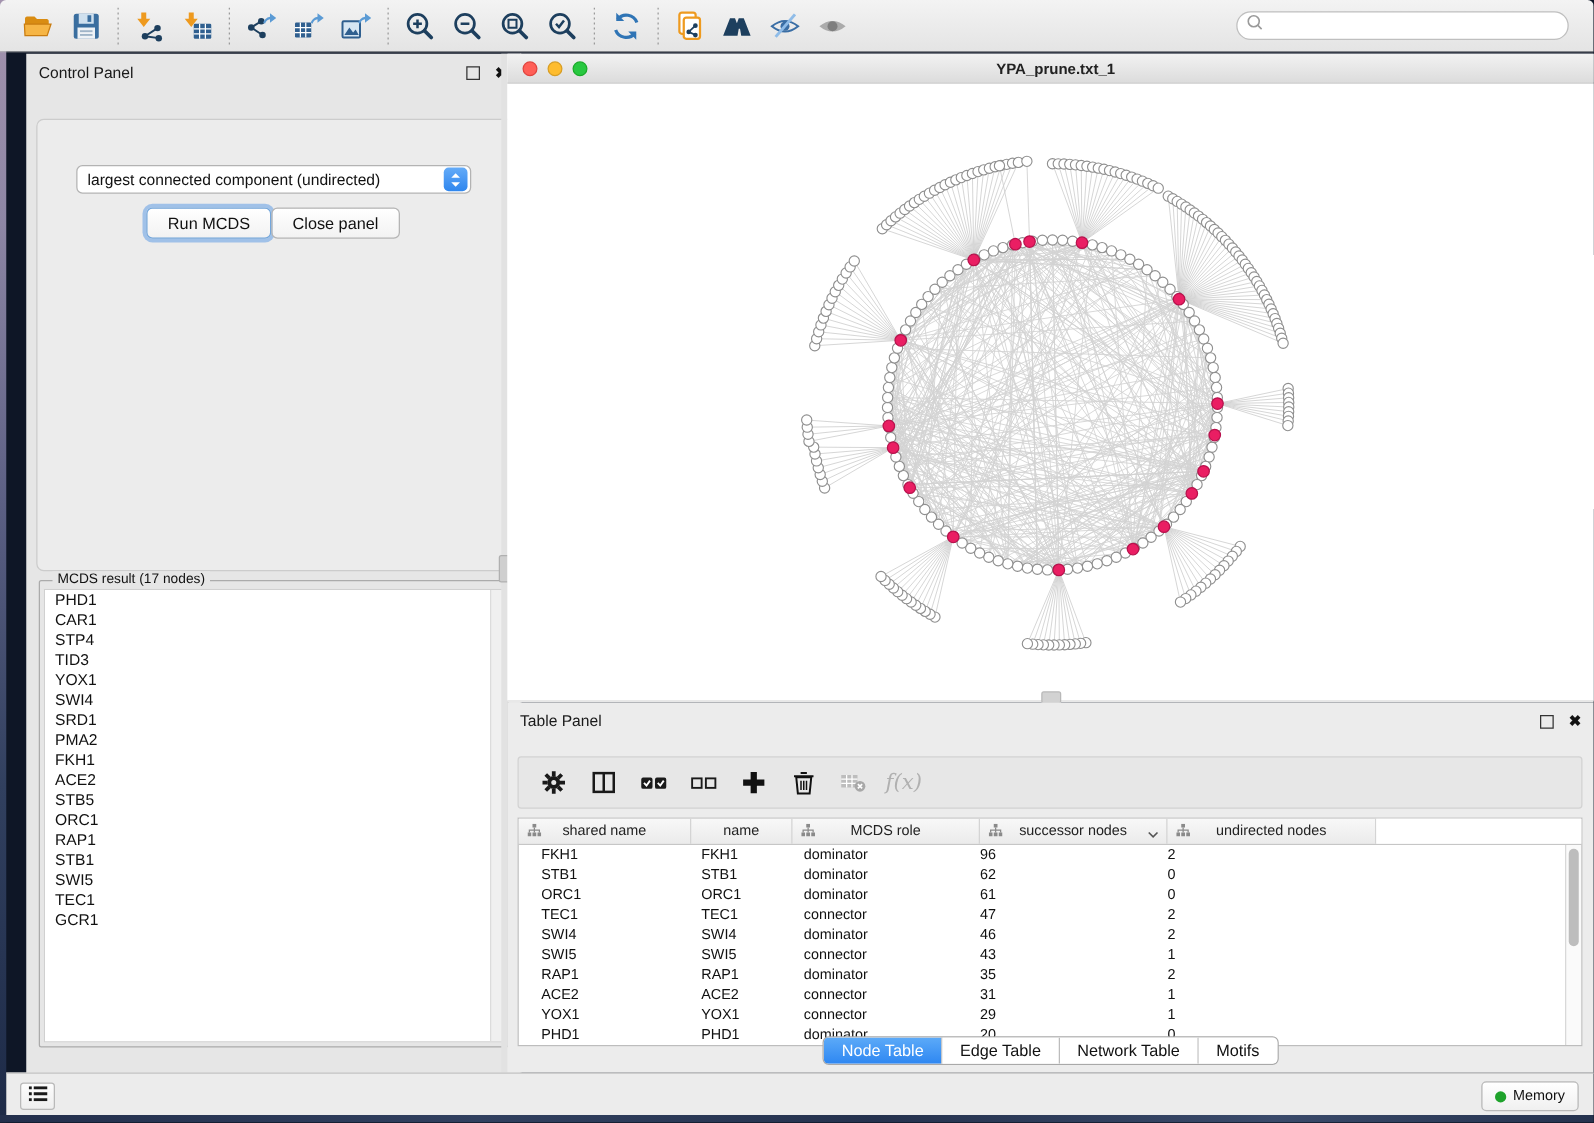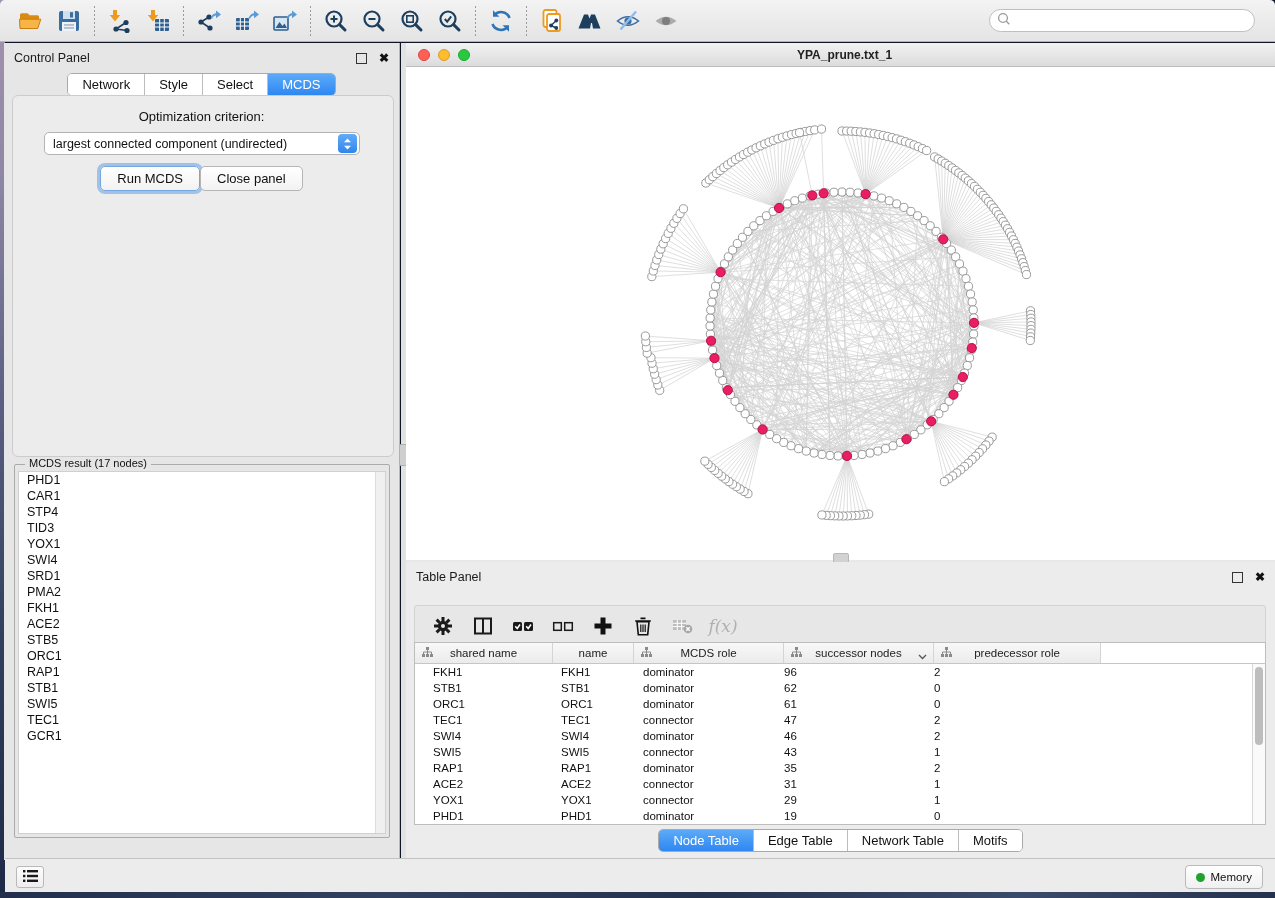--- a/index.html
+++ b/index.html
@@ -12,21 +12,21 @@
   
   #toolbar{left:0;top:0;width:1275px;height:42px;background:linear-gradient(#f3f3f3,#e4e4e4);
            border-bottom:1px solid #b4b4b4;display:flex;align-items:center;box-sizing:border-box;border-radius:5px 5px 0 0;}
   #toolbar .tb-icons{display:flex;align-items:center;padding-left:12px;}
   .tb-btn{width:38px;height:32px;display:flex;align-items:center;justify-content:center;}
   .tb-sep{width:1px;height:30px;margin:0 6px;background-image:linear-gradient(#9a9a9a 40%,transparent 40%);background-size:1px 4px;}
   #search-box{position:absolute;right:20px;top:9px;width:266px;height:23px;background:#fff;border:1px solid #bfbfbf;
               border-radius:12px;display:flex;align-items:center;padding-left:7px;box-sizing:border-box;}
   #search-box input{border:none;outline:none;flex:1;font-size:12px;background:transparent;padding:0 6px;font-family:inherit;}
   
-  #control-panel{left:4px;top:43px;width:396px;height:817px;background:#e6e6e6;border-right:1px solid #b9b9b9;box-sizing:border-box;}
+  #control-panel{left:21px;top:43px;width:396px;height:817px;background:#e6e6e6;border-right:1px solid #b9b9b9;box-sizing:border-box;}
   .panel-title-row{height:26px;display:flex;align-items:center;padding:2px 10px 0 10px;}
   .panel-title{font-size:12.5px;color:#1a1a1a;flex:1;}
   .win-float{width:9px;height:9px;border:1.5px solid #333;margin-right:12px;}
   .win-close{font-size:12px;font-weight:bold;color:#111;line-height:9px;}
   #cp-tabs{position:absolute;left:0;top:30px;width:100%;display:flex;justify-content:center;}
   .seg-group{display:flex;border:1px solid #a9a9a9;border-radius:5px;overflow:hidden;background:#fff;height:21px;}
   .seg{padding:0 14px;font-size:13px;display:flex;align-items:center;background:#fff;color:#111;border-right:1px solid #bcbcbc;}
   .seg:last-child{border-right:none;}
   .seg.active{background:linear-gradient(#5caaf8,#2e87f2);color:#fff;}
   #cp-inner{position:absolute;left:8px;top:52px;width:380px;height:360px;background:#ececec;border:1px solid #cccccc;border-radius:6px;}
@@ -59,21 +59,21 @@
   #net-title{position:absolute;left:4px;width:100%;text-align:center;font-size:12px;font-weight:bold;color:#222;}
   #net-canvas{position:relative;width:869px;height:494px;background:#fff;}
   #h-split{left:406px;top:560px;width:869px;height:2px;background:#e8e8e8;}
   #h-grip{left:833px;top:553px;width:14px;height:8px;background:#d2d2d2;border:1px solid #b8b8b8;border-radius:2px;}
   
   #table-panel{left:406px;top:562px;width:869px;height:296px;background:#ececec;}
   #tp-toolbar{position:absolute;left:8px;top:43px;right:9px;height:42px;background:#e7e7e7;border:1px solid #d2d2d2;border-radius:3px;
               display:flex;align-items:center;gap:16px;padding-left:16px;box-sizing:border-box;}
   .tp-icon{width:24px;height:24px;display:flex;align-items:center;justify-content:center;}
   .fx{font-family:"DejaVu Serif",serif;font-style:italic;font-size:17px;color:#b0b0b0;}
-  #tbl{position:absolute;left:8px;top:80px;right:9px;height:183px;background:#fff;border:1px solid #bdbdbd;box-sizing:border-box;}
+  #tbl{position:absolute;left:8px;top:92px;right:9px;height:183px;background:#fff;border:1px solid #bdbdbd;box-sizing:border-box;}
   #tbl-head{display:flex;height:20px;background:linear-gradient(#f8f8f8,#ebebeb);border-bottom:1px solid #c6c6c6;}
   .hcell{position:relative;display:flex;align-items:center;justify-content:center;font-size:11.5px;color:#222;
          border-right:1px solid #d4d4d4;box-sizing:border-box;}
   .hcell .hicon{position:absolute;left:7px;top:4px;}
   .hcell .sort{position:absolute;right:6px;top:7px;}
   .hfill{flex:1;border-right:none;background:#fff;}
   #tbl-body{position:relative;height:160px;overflow:hidden;}
   .trow{display:flex;height:16px;align-items:center;}
   .tcell{font-size:11.5px;color:#111;box-sizing:border-box;white-space:nowrap;}
   .tcell.num{text-align:left;}
@@ -229,30 +229,21 @@
     <input placeholder="" style="">
   </div>
 </div>
 
 <div class="abs" id="control-panel">
   <div class="panel-title-row">
     <span class="panel-title">Control Panel</span>
     <span class="win-float"></span>
     <span class="win-close">✖</span>
   </div>
-  <div id="cp-tabs">
-      <div class="seg-group" id="cp-seg">
-        <div class="seg">Network</div>
-        <div class="seg">Style</div>
-        <div class="seg">Select</div>
-        <div class="seg active">MCDS</div>
-      </div>
-    </div>
   <div id="cp-inner"></div>
-  <div class="abs" id="opt-label">Optimization criterion:</div>
   <div class="abs" id="criterion">
     <span class="val">largest connected component (undirected)</span>
     <span class="stepper">
       <svg width="11" height="14" viewBox="0 0 11 14">
           <path d="M2 5.2L5.5 1.6 9 5.2z" fill="#fff"></path>
           <path d="M2 8.8L5.5 12.4 9 8.8z" fill="#fff"></path>
         </svg>
     </span>
   </div>
   <div class="abs" id="cp-buttons">
@@ -1302,21 +1293,21 @@
         <div class="hcell" style="width: 167px; flex: 0 0 167px;">
           <span class="hicon"><svg width="11" height="11" viewBox="0 0 11 11">
               <path d="M5.5 3v2M1.5 7V5h8v2M5.5 5v2" stroke="#8a8a8a" stroke-width="1" fill="none"></path>
               <g fill="#8a8a8a">
                 <rect x="4" y="0" width="3" height="3"></rect>
                 <rect x="0" y="7" width="3" height="3"></rect>
                 <rect x="4" y="7" width="3" height="3"></rect>
                 <rect x="8" y="7" width="3" height="3"></rect>
               </g>
             </svg></span>
-          <span>predecessor role</span>
+          <span>undirected nodes</span>
         </div>
         <div class="hcell hfill"></div>
       </div>
     <div id="tbl-body">
       <div id="tbl-rows">
           <div class="trow">
             <div class="tcell" style="flex: 0 0 138px; width: 138px; padding-left: 18px;">FKH1</div>
             <div class="tcell" style="flex: 0 0 81px; width: 81px; padding-left: 8px;">FKH1</div>
             <div class="tcell" style="flex: 0 0 150px; width: 150px; padding-left: 9px;">dominator</div>
             <div class="tcell num" style="flex: 0 0 150px; width: 150px; padding-left: 0px; padding-right: 10px;">96</div>
@@ -1375,21 +1366,21 @@
             <div class="tcell" style="flex: 0 0 138px; width: 138px; padding-left: 18px;">YOX1</div>
             <div class="tcell" style="flex: 0 0 81px; width: 81px; padding-left: 8px;">YOX1</div>
             <div class="tcell" style="flex: 0 0 150px; width: 150px; padding-left: 9px;">connector</div>
             <div class="tcell num" style="flex: 0 0 150px; width: 150px; padding-left: 0px; padding-right: 10px;">29</div>
             <div class="tcell num" style="flex: 0 0 167px; width: 167px; padding-left: 0px; padding-right: 10px;">1</div>
           </div>
           <div class="trow">
             <div class="tcell" style="flex: 0 0 138px; width: 138px; padding-left: 18px;">PHD1</div>
             <div class="tcell" style="flex: 0 0 81px; width: 81px; padding-left: 8px;">PHD1</div>
             <div class="tcell" style="flex: 0 0 150px; width: 150px; padding-left: 9px;">dominator</div>
-            <div class="tcell num" style="flex: 0 0 150px; width: 150px; padding-left: 0px; padding-right: 10px;">19</div>
+            <div class="tcell num" style="flex: 0 0 150px; width: 150px; padding-left: 0px; padding-right: 10px;">20</div>
             <div class="tcell num" style="flex: 0 0 167px; width: 167px; padding-left: 0px; padding-right: 10px;">0</div>
           </div>
         </div>
       <div id="tbl-scroll">
           <div id="tbl-thumb"></div>
         </div>
     </div>
   </div>
   <div id="tp-tabs">
       <div class="seg-group" id="tp-seg">

